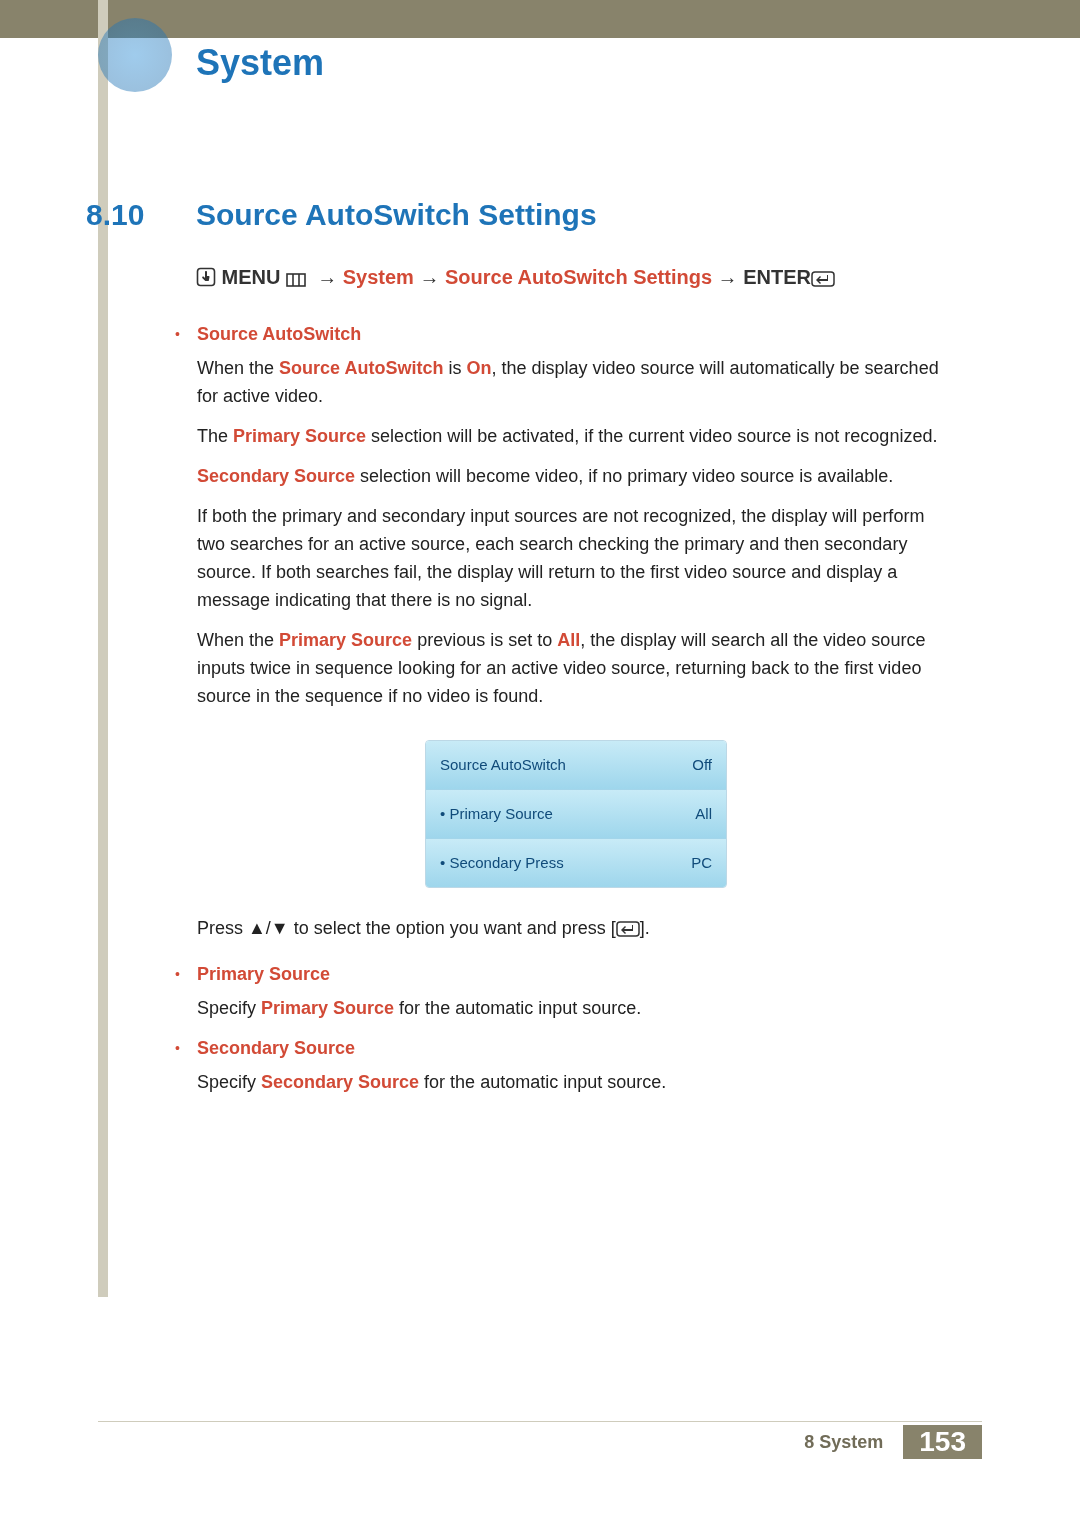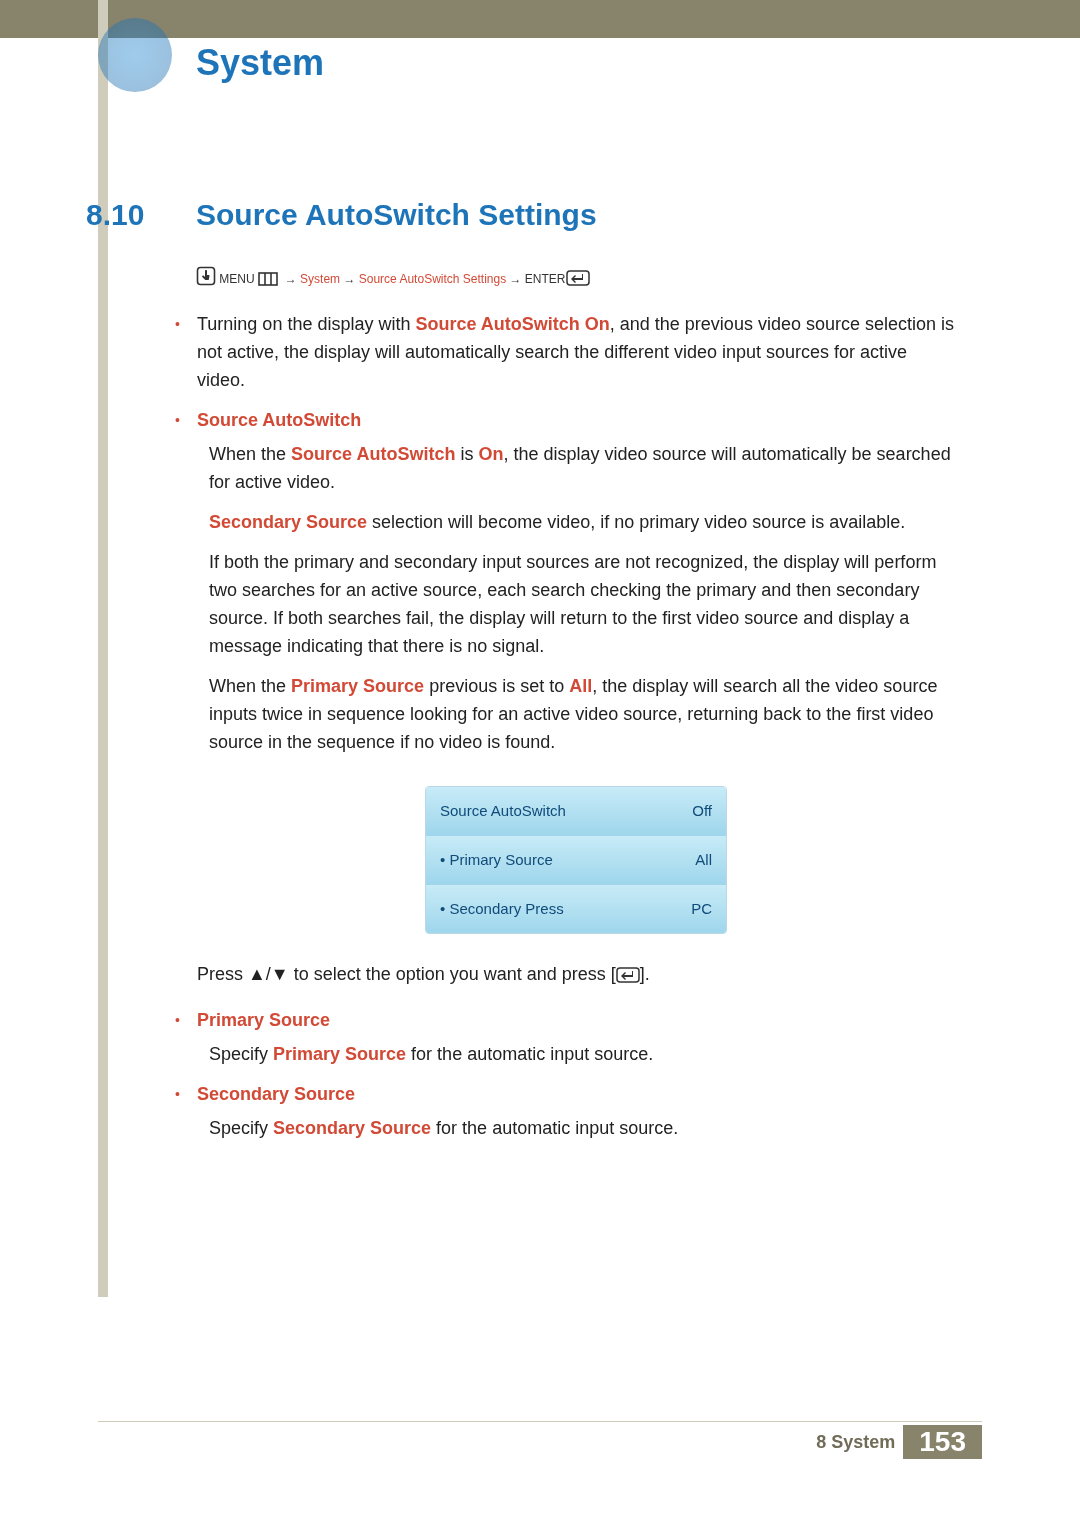--- a/index.html
+++ b/index.html
@@ -12,48 +12,48 @@
          border-radius:50%;
          background:radial-gradient(circle at 50% 50%, #2b8dd6 0%, #1b69a8 100%);
          opacity:.45;}
 
   .chap-title{position:absolute;left:196px;top:42px;font-size:36px;font-weight:700;
               color:#1e74b8;}
 
   .sec-num{position:absolute;left:86px;top:198px;font-size:30px;font-weight:700;color:#1e74b8;}
   .sec-title{position:absolute;left:196px;top:198px;font-size:30px;font-weight:700;color:#1e74b8;}
 
-  .breadcrumb{position:absolute;left:196px;top:266px;font-size:12px;font-weight:400;}
+  .breadcrumb{position:absolute;left:196px;top:266px;font-size:20px;font-weight:700;}
   .breadcrumb .dk{color:#333;}
   .breadcrumb .rd{color:#d24a36;}
   .breadcrumb svg{vertical-align:-3px;}
 
   .body-col{position:absolute;left:175px;top:310px;width:780px;font-size:18px;line-height:28px;}
   ul.main{list-style:none;margin:0;padding:0;}
   ul.main>li{position:relative;padding-left:22px;margin-bottom:12px;}
   ul.main>li::before{content:"•";position:absolute;left:0;top:0;color:#d24a36;font-size:14px;}
   .red{color:#d24a36;font-weight:700;}
   .red-title{color:#d24a36;font-weight:700;display:block;margin-top:10px;margin-bottom:6px;}
-  .para{margin:6px 0 12px 12px;}
+  .para{margin:6px 0 12px 0;}
 
   
   .menu-box{width:300px;margin:30px auto 26px auto;border:1px solid #bcd8e6;
             border-radius:4px;overflow:hidden;font-size:15px;}
   .menu-row{display:flex;justify-content:space-between;padding:10px 14px;
             background:linear-gradient(#c8ebf7,#9ed6ec);color:#104b7a;}
   .menu-row+.menu-row{border-top:1px solid #a3d5ea;gap:44px;}
 
   .press-line{margin:6px 0 18px 0;}
   .press-line svg{vertical-align:-3px;}
 
   
   .footer{position:absolute;left:98px;right:98px;bottom:68px;height:34px;}
   .page-box{float:right;background:#88836b;color:#fff;font-size:28px;font-weight:700;
             padding:0 16px;height:34px;line-height:34px;}
-  .footer-label{float:right;margin-right:8px;line-height:34px;color:#716c58;font-weight:700;font-size:18px;}
+  .footer-label{float:right;margin-right:20px;line-height:34px;color:#716c58;font-weight:700;font-size:18px;}
   .footer-rule{position:absolute;left:0;right:0;top:-4px;height:1px;background:#cfccbc;}
 </style>
 </head>
 <body>
 
 <div class="top-bar"></div>
 <div class="left-strip"></div>
 <div class="badge"></div>
 
 <div class="chap-title">System</div>
@@ -78,31 +78,31 @@
   <span class="rd">Source AutoSwitch Settings</span>
   <span class="dk">→</span>
   <span class="dk">ENTER</span><svg width="24" height="16" viewBox="0 0 24 16">
     <rect x="1" y="1" width="22" height="14" rx="3" fill="none" stroke="#333" stroke-width="1.5"></rect>
     <path d="M16 4v4H8l2-2-1-1-4 4 4 4 1-1-2-2h9V4z" fill="#333"></path>
   </svg>
 </div>
 
 <div class="body-col">
   <ul class="main">
-    <li>
-      <span>Turning on the display with </span><span class="red">Source AutoSwitch On</span><span>, and the previous video source selection is not active, the display will automatically search the different video input sources for active video.</span>
-    </li>
 
     <li>
       <span class="red-title">Source AutoSwitch</span>
 
       <div class="para">
         <span>When the </span><span class="red">Source AutoSwitch</span><span> is </span><span class="red">On</span><span>, the display video source will automatically be searched for active video.</span>
       </div>
 
+      <div class="para">
+        <span>The </span><span class="red">Primary Source</span><span> selection will be activated, if the current video source is not recognized.</span>
+      </div>
 
       <div class="para">
         <span class="red">Secondary Source</span><span> selection will become video, if no primary video source is available.</span>
       </div>
 
       <div class="para">If both the primary and secondary input sources are not recognized, the display will perform two searches for an active source, each search checking the primary and then secondary source. If both searches fail, the display will return to the first video source and display a message indicating that there is no signal.</div>
 
       <div class="para">
         <span>When the </span><span class="red">Primary Source</span><span> previous is set to </span><span class="red">All</span><span>, the display will search all the video source inputs twice in sequence looking for an active video source, returning back to the first video source in the sequence if no video is found.</span>
       </div>

